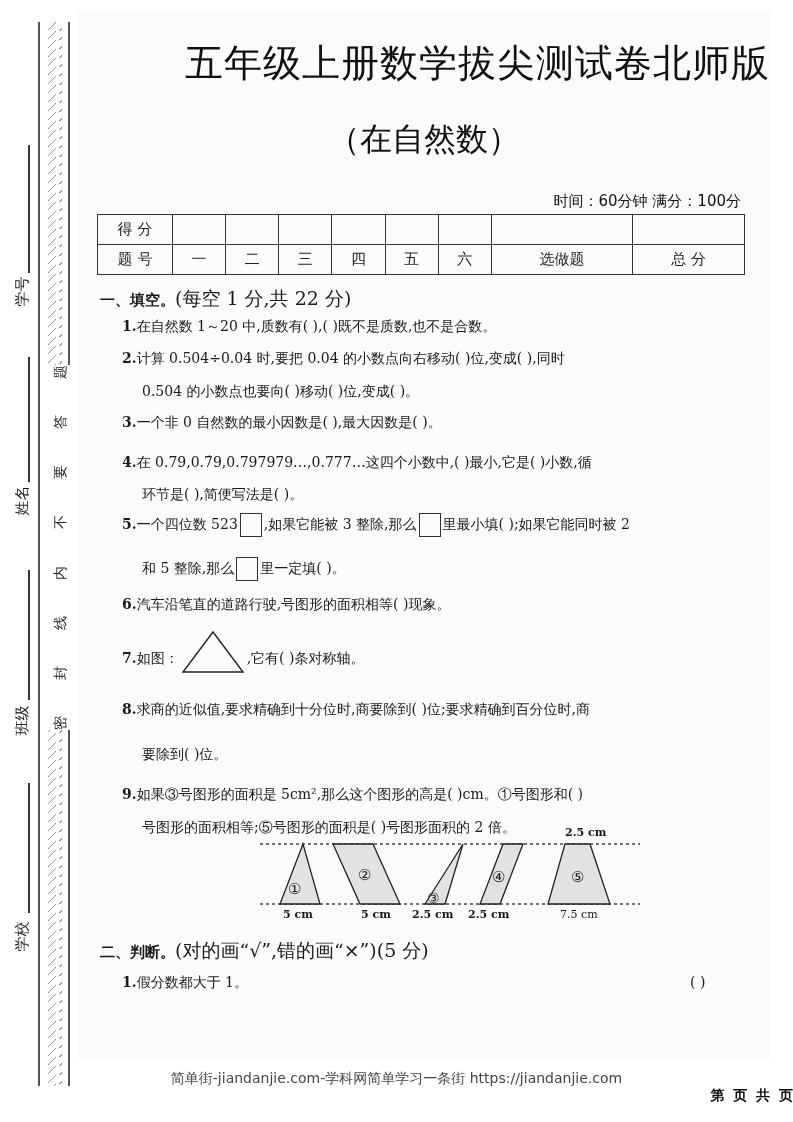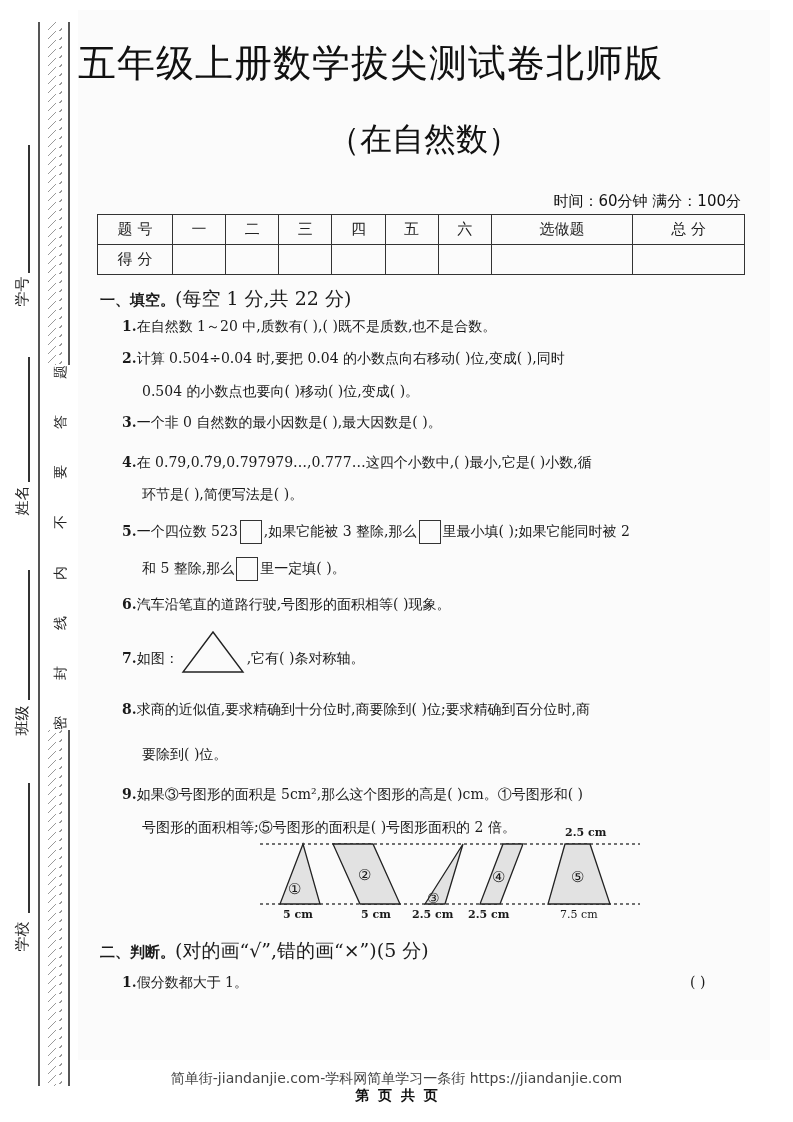--- a/index.html
+++ b/index.html
@@ -30,21 +30,21 @@
   }
   .field-line {
     position: absolute; left: 28px; width: 2px; background: #333;
   }
   .field-label {
     position: absolute; left: 8px; width: 28px;
     font-family: "DejaVu Serif", serif; font-size: 15px; color: #222;
     transform: rotate(-90deg); transform-origin: center; text-align: center; white-space: nowrap;
   }
   .title {
-    position: absolute; left: 78px; top: 38px; width: 692px; text-align: left;
+    position: absolute; left: 78px; top: 38px; width: 692px; text-align: right;
     font-family: "DejaVu Sans", sans-serif; font-size: 38px; letter-spacing: 1px; color: #111;
   }
   .subtitle {
     position: absolute; left: 78px; top: 118px; width: 692px; text-align: center;
     font-family: "DejaVu Sans", sans-serif; font-size: 32px; color: #111;
   }
   .meta {
     position: absolute; right: 52px; top: 192px;
     font-family: "DejaVu Sans", sans-serif; font-size: 15px; color: #111;
   }
@@ -59,21 +59,21 @@
   .sec { font-weight: bold; font-size: 15px; margin: 0; height: 28px; line-height: 28px; }
   .sec .note { font-weight: normal; font-size: 19px; }
   .q { position: absolute; left: 22px; width: 630px; line-height: 33px; white-space: nowrap; }
   .q b { font-weight: bold; }
   .box { display: inline-block; width: 20px; height: 22px; border: 1.5px solid #333; vertical-align: middle; margin: 0 2px; }
   .footer-url {
     position: absolute; left: 0; width: 793px; top: 1070px; text-align: center;
     font-family: "DejaVu Sans", sans-serif; font-size: 14px; color: #444;
   }
   .footer-page {
-    position: absolute; left: 0; width: 793px; top: 1087px; text-align: center;
+    position: absolute; left: 0; width: 793px; top: 1087px; text-align: right;
     font-family: "DejaVu Sans", sans-serif; font-size: 14px; font-weight: bold; color: #111;
     word-spacing: 4px;
   }
   .figure { position: absolute; left: 255px; top: 822px; }
 </style>
 </head>
 <body>
 
 <div class="page-bg"></div>
 
@@ -98,41 +98,41 @@
 <div class="field-line" style="top:783px;height:130px;"></div>
 <div class="field-label" style="top:928px;">学校</div>
 
 <div class="title">五年级上册数学拔尖测试卷北师版</div>
 <div class="subtitle">（在自然数）</div>
 <div class="meta">时间：60分钟  满分：100分</div>
 
 <table class="score">
   <tbody>
       <tr>
+    <td>得 分</td>
+    <td></td>
+    <td></td>
+    <td></td>
+    <td></td>
+    <td></td>
+    <td></td>
+    <td></td>
+    <td></td>
+  </tr>
+  <tr>
     <td style="width:72px">题 号</td>
     <td>一</td>
     <td>二</td>
     <td>三</td>
     <td>四</td>
     <td>五</td>
     <td>六</td>
     <td>选做题</td>
     <td>总 分</td>
   </tr>
-  <tr>
-    <td>得 分</td>
-    <td></td>
-    <td></td>
-    <td></td>
-    <td></td>
-    <td></td>
-    <td></td>
-    <td></td>
-    <td></td>
-  </tr>
 </tbody>
   </table>
 
 <div class="content">
   <div class="sec" style="position:absolute;top:0;left:0;">
     <span>一、填空。</span><span class="note">(每空 1 分,共 22 分)</span>
   </div>
 
   <div class="q" style="top:26px">
     <b>1.</b><span>在自然数 1～20 中,质数有(                              ),(      )既不是质数,也不是合数。</span>
@@ -145,21 +145,21 @@
 
   <div class="q" style="top:122px">
     <b>3.</b><span>一个非 0 自然数的最小因数是(      ),最大因数是(      )。</span>
   </div>
 
   <div class="q" style="top:162px">
     <b>4.</b><span>在 0.79,0.7̇9,0.797979…,0.777…这四个小数中,(      )最小,它是(      )小数,循</span>
   </div>
   <div class="q" style="top:194px;left:42px">环节是(      ),简便写法是(      )。</div>
 
-  <div class="q" style="top:231px">
+  <div class="q" style="top:224px">
     <b>5.</b><span>一个四位数 523</span><span class="box"></span><span>,如果它能被 3 整除,那么</span><span class="box"></span><span>里最小填(      );如果它能同时被 2</span>
   </div>
   <div class="q" style="top:268px;left:42px">
     <span>和 5 整除,那么</span><span class="box"></span><span>里一定填(      )。</span>
   </div>
 
   <div class="q" style="top:304px">
     <b>6.</b><span>汽车沿笔直的道路行驶,号图形的面积相等(      )现象。</span>
   </div>
 

